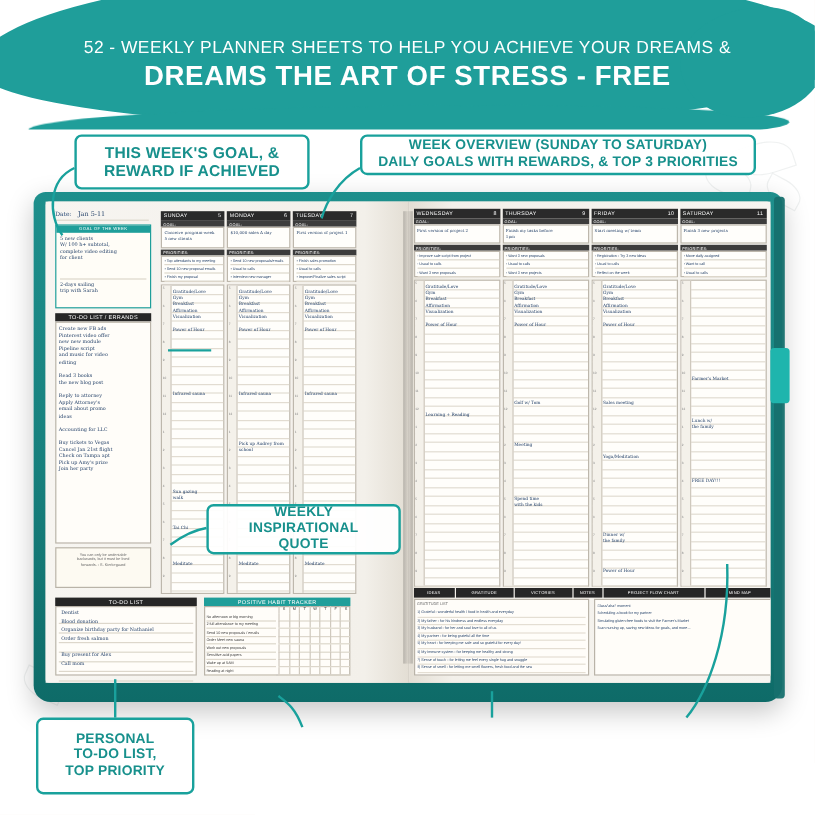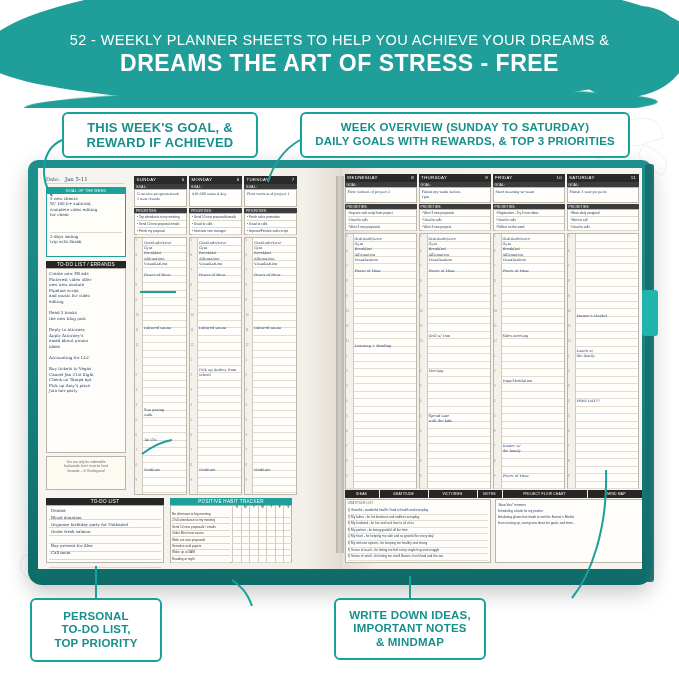--- a/index.html
+++ b/index.html
@@ -895,33 +895,32 @@
 
       <div class="spine"></div>
     </div>
     <div class="elastic"></div>
     <div class="tab"></div>
   </div>
 
   <div class="callout" style="left:62px;top:112px;width:196px;height:46px;white-space:pre-line;">THIS WEEK'S GOAL, &amp;
 REWARD IF ACHIEVED</div>
 
-  <div class="callout small" style="left:300px;top:112px;width:330px;height:46px;white-space:pre-line;">WEEK OVERVIEW (SUNDAY TO SATURDAY)
+  <div class="callout small" style="left:300px;top:112px;width:330px;height:34px;white-space:pre-line;">WEEK OVERVIEW (SUNDAY TO SATURDAY)
 DAILY GOALS WITH REWARDS, &amp; TOP 3 PRIORITIES</div>
 
 
+  <div class="callout small" style="left:172px;top:420px;width:162px;height:42px;white-space:pre-line;">WEEKLY INSPIRATIONAL
+QUOTE</div>
 
   <div class="callout small" style="left:30px;top:598px;width:132px;height:64px;white-space:pre-line;">PERSONAL
 TO-DO LIST,
 TOP PRIORITY</div>
 
 
-  <div class="callout small" style="left:334px;top:598px;width:152px;height:62px;white-space:pre-line;">WRITE DOWN IDEAS,
-IMPORTANT NOTES
-&amp; MINDMAP</div>
 
 
   <svg class="curve" width="679" height="679">
     <path d="M62 140 C 40 150, 40 180, 52 196"></path>
     <path d="M300 140 C 282 150, 272 168, 268 182"></path>
     <path d="M258 135 C 276 136, 290 136, 300 136" style="stroke-width:0"></path>
     <path d="M176 292 C 160 292, 150 292, 140 292"></path>
     <path d="M172 440 C 160 442, 150 448, 142 454"></path>
     <path d="M96 598 C 96 580, 96 572, 96 566"></path>
     <path d="M252 606 C 246 590, 240 586, 232 580"></path>

